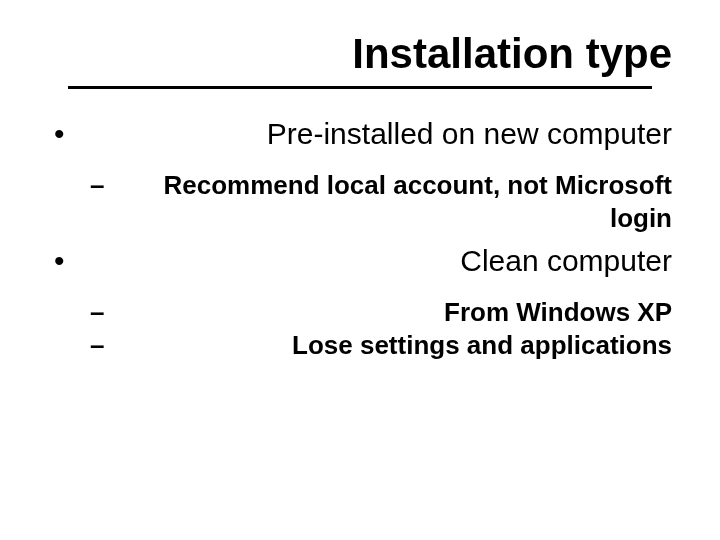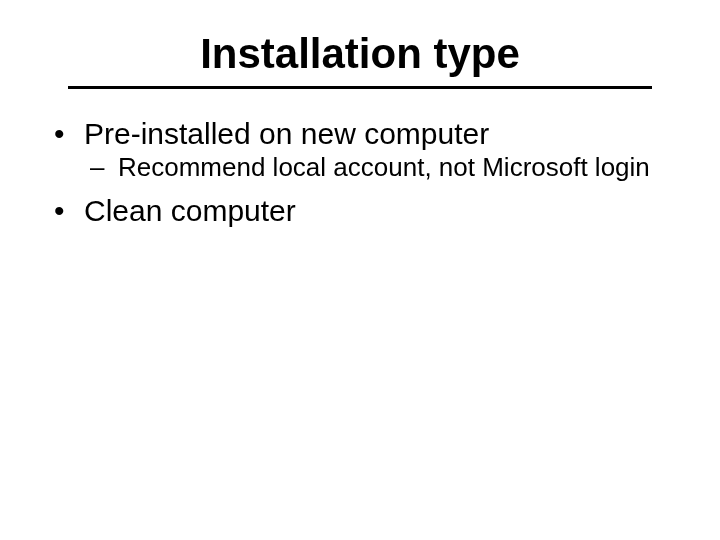--- a/index.html
+++ b/index.html
@@ -1,25 +1,24 @@
 <!DOCTYPE html>
 <html><head>
   <meta charset="utf-8">
   <style>
-    * { margin: 0; padding: 0; box-sizing: border-box; }
+    * { margin: 0; padding: 0; box-sizing: border-box; text-align: right; }
     body {
       width: 720px;
       height: 540px;
       background: #fff;
       font-family: Arial, Helvetica, sans-serif;
       color: #000;
       padding: 30px 48px;
     }
     .title {
-      text-align: center;
       font-size: 42px;
       font-weight: bold;
       margin-bottom: 8px;
     }
     .rule {
       border: none;
       border-top: 3px solid #000;
       margin: 0 20px 28px 20px;
     }
     .bullets {
@@ -33,22 +32,23 @@
     }
     .bullets > li::before {
       content: "•";
       position: absolute;
       left: 6px;
       top: 0;
       font-size: 30px;
     }
     .sub {
       list-style: none;
-      margin-top: 0;
+      margin-top: 18px;
       margin-bottom: 8px;
+      font-weight: bold;
     }
     .sub > li {
       font-size: 26px;
       padding-left: 34px;
       position: relative;
       line-height: 1.25;
     }
     .sub > li::before {
       content: "–";
       position: absolute;
@@ -64,14 +64,18 @@
 
 <ul class="bullets">
   <li>
     <span>Pre-installed on new computer</span>
     <ul class="sub">
       <li>Recommend local account, not Microsoft login</li>
     </ul>
   </li>
   <li>
     <span>Clean computer</span>
+    <ul class="sub">
+      <li>From Windows XP</li>
+      <li>Lose settings and applications</li>
+    </ul>
   </li>
 </ul>
 
 </body></html>

